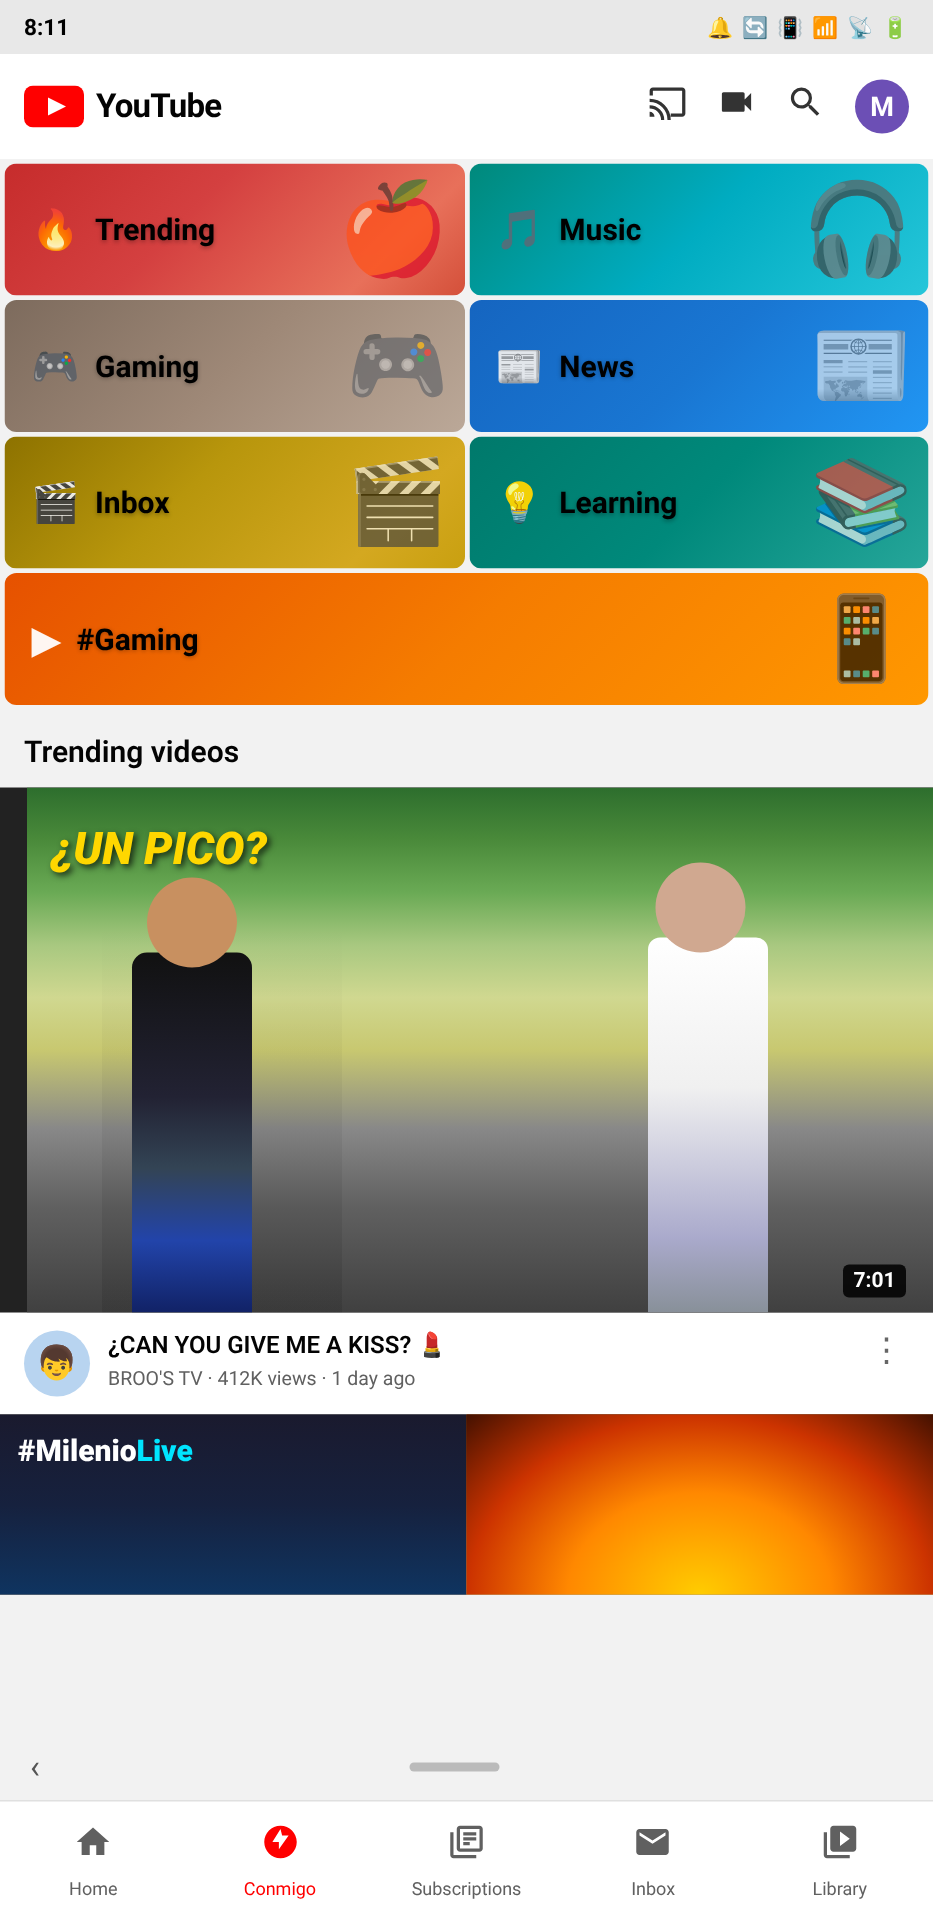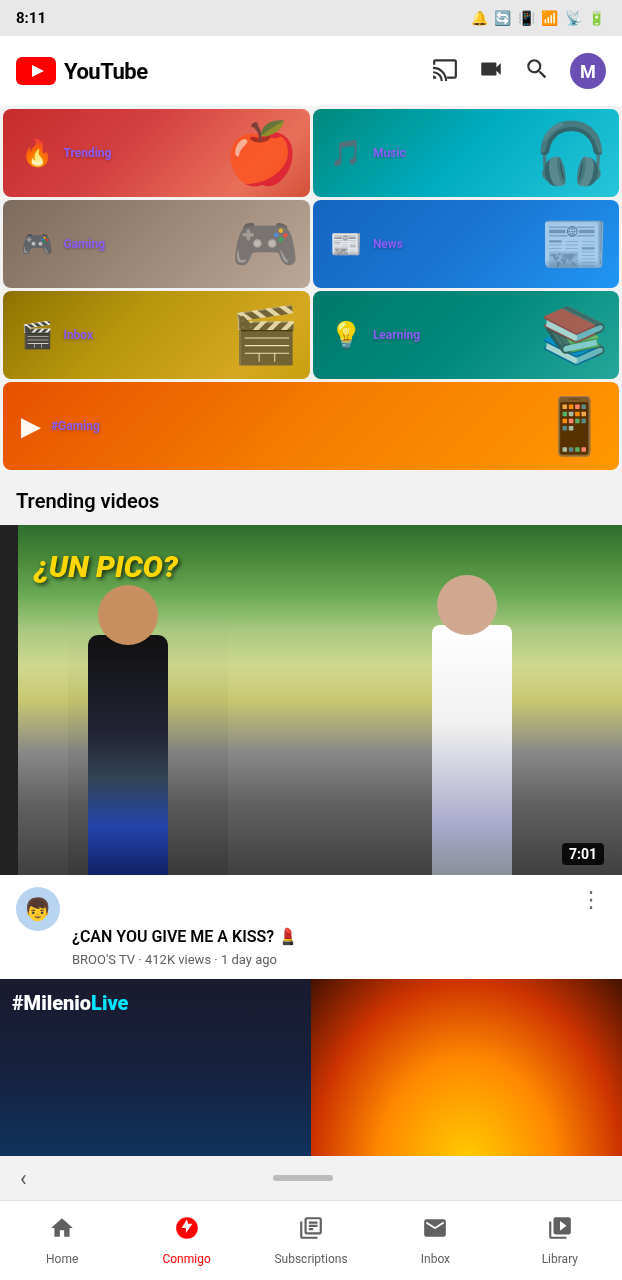--- a/index.html
+++ b/index.html
@@ -115,23 +115,23 @@
       display: flex;
       align-items: center;
       gap: 10px;
       padding: 0 18px;
     }
     .cat-icon {
       font-size: 26px;
       color: rgba(255,255,255,0.95);
     }
     .cat-label {
-      font-size: 12px;
+      font-size: 20px;
       font-weight: 700;
-      color: #8b5cf6;
+      color: #000000;
       text-shadow: 0 1px 3px rgba(0,0,0,0.3);
     }
 
     
     .cat-trending .cat-bg {
       background: linear-gradient(135deg, #c62c2c 0%, #d44040 40%, #e8705a 80%, #d4503a 100%);
     }
     
     .cat-music .cat-bg {
       background: linear-gradient(135deg, #00897b 0%, #00acc1 50%, #26c6da 100%);
@@ -284,37 +284,36 @@
     }
     .video-meta {
       flex: 1;
     }
     .video-title {
       font-size: 16px;
       font-weight: 600;
       color: #030303;
       line-height: 1.3;
       margin-bottom: 4px;
-      margin-top: 40px;
     }
     .video-subtitle {
       font-size: 13px;
       color: #606060;
     }
     .video-more-icon {
       font-size: 22px;
       color: #666;
       cursor: pointer;
       padding: 0 4px;
     }
 
     
     .video-thumbnail-2 {
       width: 100%;
-      height: 184px;
+      height: 120px;
       background: #111;
       position: relative;
     }
     .thumb2-left {
       position: absolute;
       left: 0; top: 0;
       width: 50%;
       height: 100%;
       background: linear-gradient(180deg, #1a1a2e 0%, #16213e 50%, #0f3460 100%);
       display: flex;

